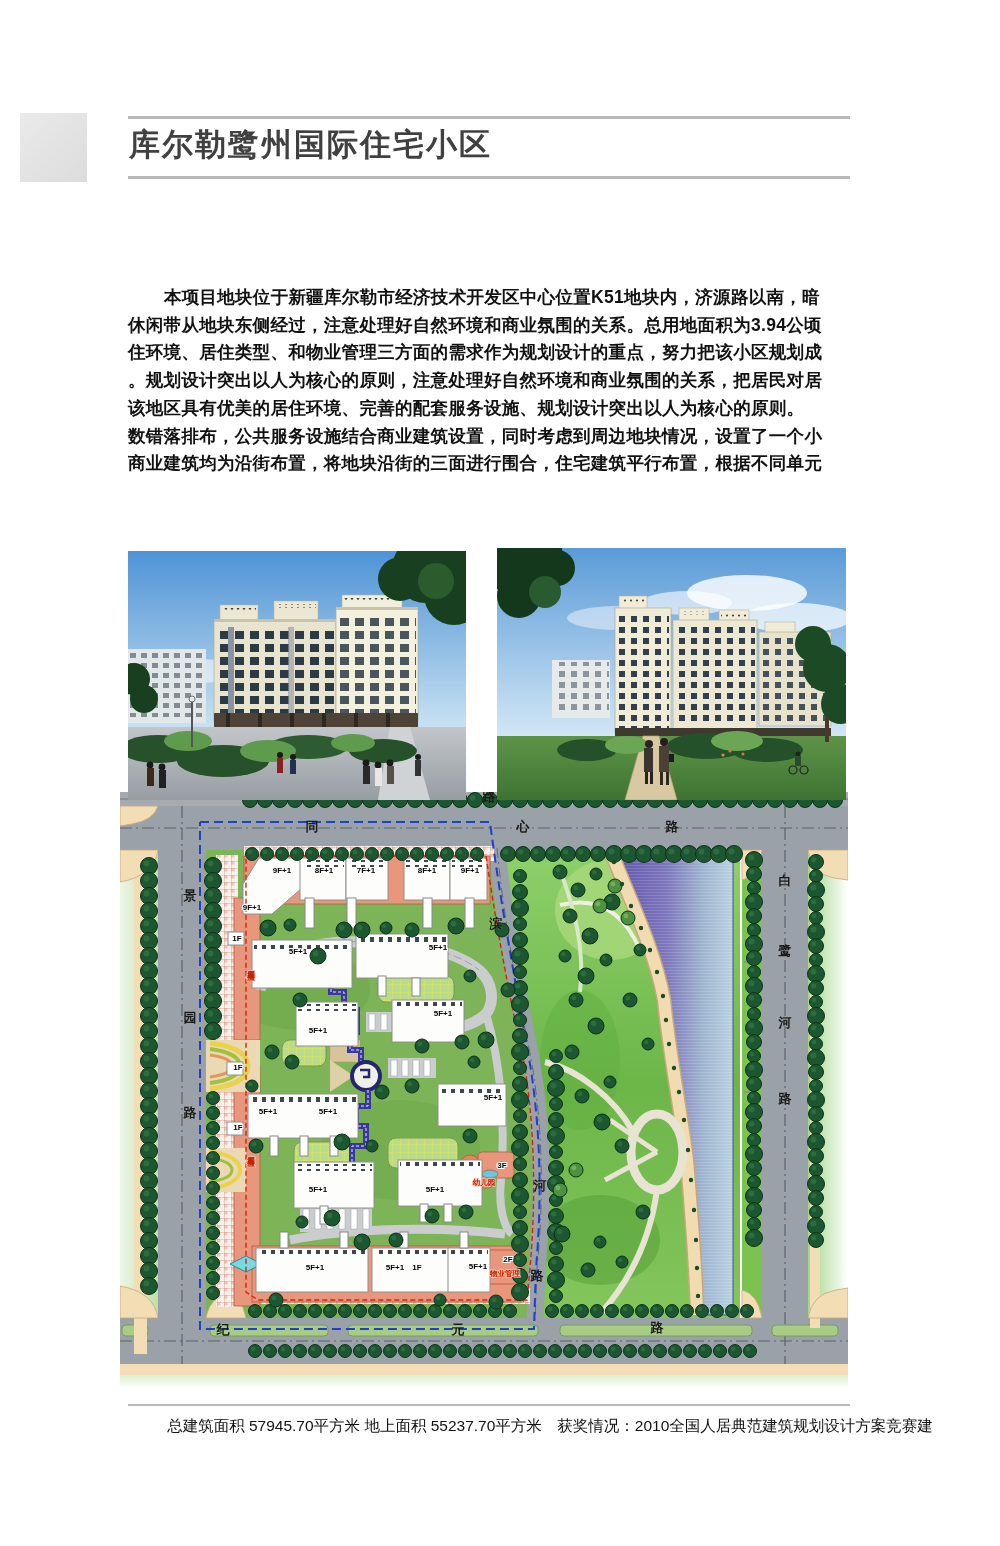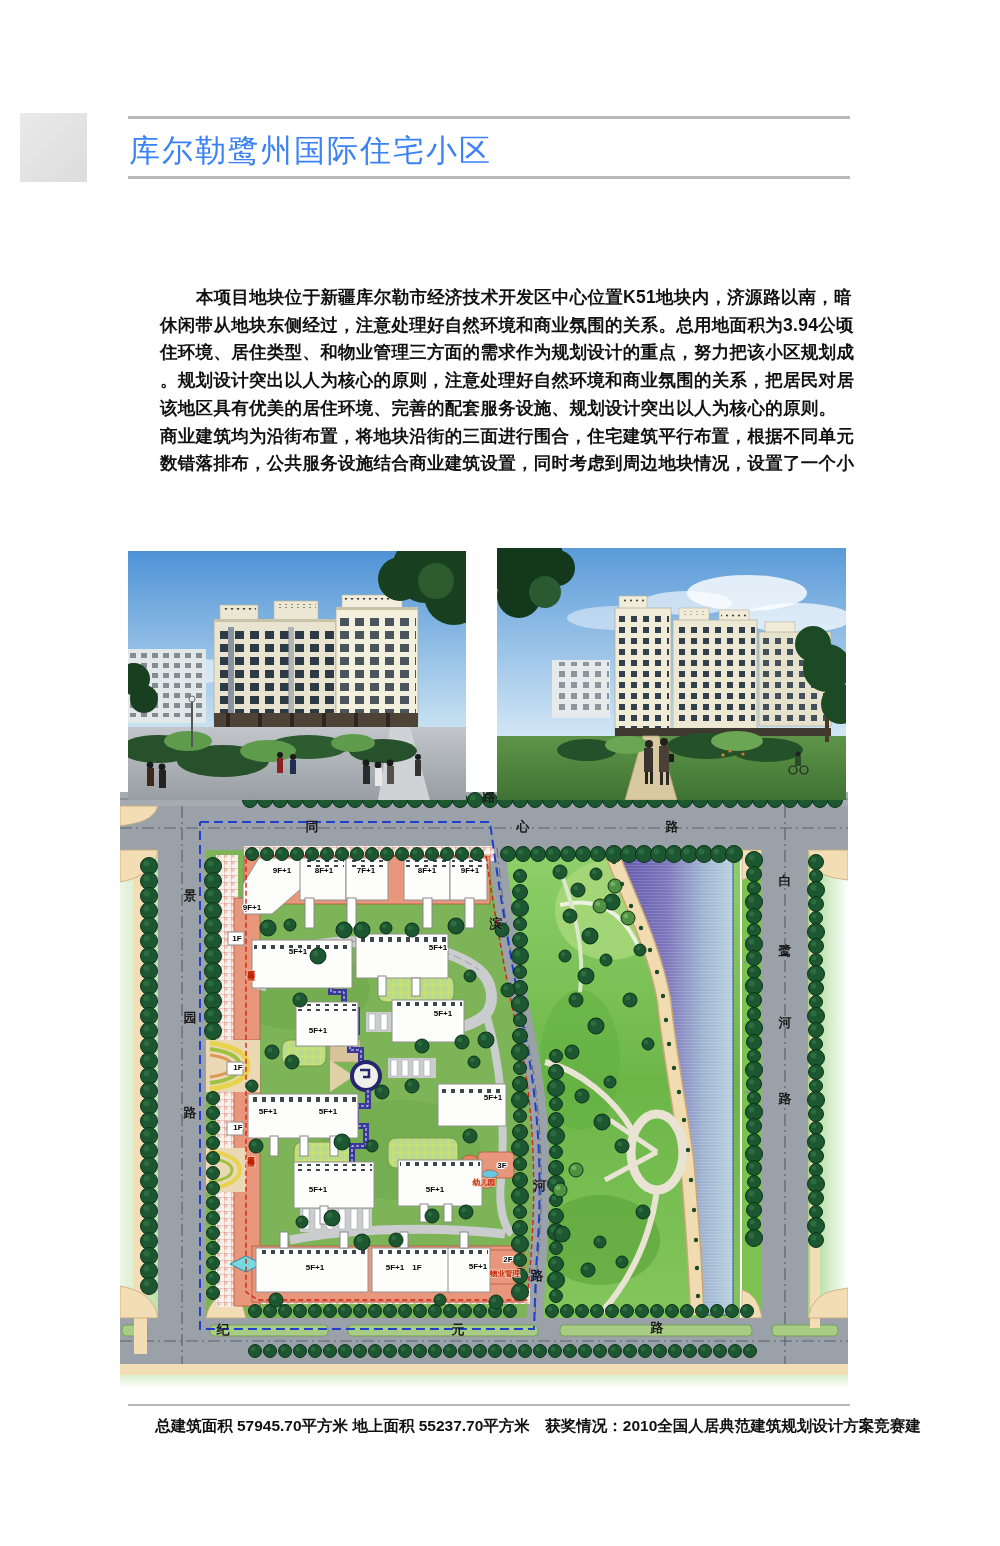--- a/index.html
+++ b/index.html
@@ -5,25 +5,25 @@
   html,body{margin:0;padding:0;}
   body{width:1000px;height:1546px;position:relative;background:#ffffff;
        font-family:"Liberation Sans","DejaVu Sans",sans-serif;overflow:hidden;color:#111;}
   .abs{position:absolute;}
   #gray-box{left:20px;top:113px;width:67px;height:69px;
             background:linear-gradient(135deg,#eaeaea,#dcdcdc);}
   .rule{left:128px;width:722px;background:#b9b9b9;}
   #rule-top{top:116px;height:3px;}
   #rule-mid{top:176px;height:3px;}
   #rule-bottom{top:1404px;height:2px;}
-  #page-title{left:129px;top:124px;font-size:31px;font-weight:normal;color:#3b82f6;letter-spacing:2px;white-space:nowrap;margin-top:6px;}
+  #page-title{left:129px;top:124px;font-size:31px;font-weight:bold;color:#404040;letter-spacing:2px;white-space:nowrap;}
   #paragraph{left:128px;top:284px;width:730px;font-size:17.5px;line-height:27.7px;font-weight:600;}
-  #paragraph .pl{white-space:nowrap;letter-spacing:0.3px;margin-left:32px;}
+  #paragraph .pl{white-space:nowrap;letter-spacing:0.3px;}
   #paragraph .pl:first-child{text-indent:2.05em;}
-  #footer-stats{left:128px;top:1412px;width:730px;font-size:15.5px;line-height:27px;font-weight:700;}
+  #footer-stats{left:140px;top:1412px;width:730px;font-size:15.5px;line-height:27px;font-weight:400;}
   #footer-stats .fl1{text-indent:1.75em;white-space:nowrap;}
   .photo{z-index:3;}
   #photo-left{left:128px;top:551px;width:338px;height:249px;}
   #photo-right{left:497px;top:548px;width:349px;height:252px;}
   #site-plan{left:120px;top:792px;width:728px;height:596px;z-index:1;}
   
   text.rl{font:bold 13px "Liberation Sans",sans-serif;fill:#1a1a1a;text-anchor:middle;}
   text.bl{font:bold 8px "Liberation Sans",sans-serif;fill:#000;text-anchor:middle;
           paint-order:stroke;stroke:#ffffff;stroke-width:2px;}
   text.redl{font:bold 7.5px "Liberation Sans",sans-serif;fill:#c22000;text-anchor:middle;
@@ -37,22 +37,22 @@
 <div class="abs rule" id="rule-top"></div>
 <div class="abs" id="page-title">库尔勒鹭州国际住宅小区</div>
 <div class="abs rule" id="rule-mid"></div>
 
 <div class="abs" id="paragraph">
   <div class="pl">本项目地块位于新疆库尔勒市经济技术开发区中心位置K51地块内，济源路以南，暗</div>
   <div class="pl">休闲带从地块东侧经过，注意处理好自然环境和商业氛围的关系。总用地面积为3.94公顷</div>
   <div class="pl">住环境、居住类型、和物业管理三方面的需求作为规划设计的重点，努力把该小区规划成</div>
   <div class="pl">。规划设计突出以人为核心的原则，注意处理好自然环境和商业氛围的关系，把居民对居</div>
   <div class="pl">该地区具有优美的居住环境、完善的配套服务设施、规划设计突出以人为核心的原则。</div>
+  <div class="pl">数错落排布，公共服务设施结合商业建筑设置，同时考虑到周边地块情况，设置了一个小</div>
   <div class="pl">商业建筑均为沿街布置，将地块沿街的三面进行围合，住宅建筑平行布置，根据不同单元</div>
-  <div class="pl">数错落排布，公共服务设施结合商业建筑设置，同时考虑到周边地块情况，设置了一个小</div>
 </div>
 
 <svg class="abs photo" id="photo-left" viewBox="0 0 338 249">
   <defs>
     <linearGradient id="p1sky" x1="0" y1="0" x2="0" y2="1">
       <stop offset="0" stop-color="#4f93d6"></stop>
         <stop offset="1" stop-color="#c9e2f2"></stop>
     </linearGradient>
     <linearGradient id="p1gnd" x1="0" y1="0" x2="0" y2="1">
       <stop offset="0" stop-color="#c2c6ca"></stop>

